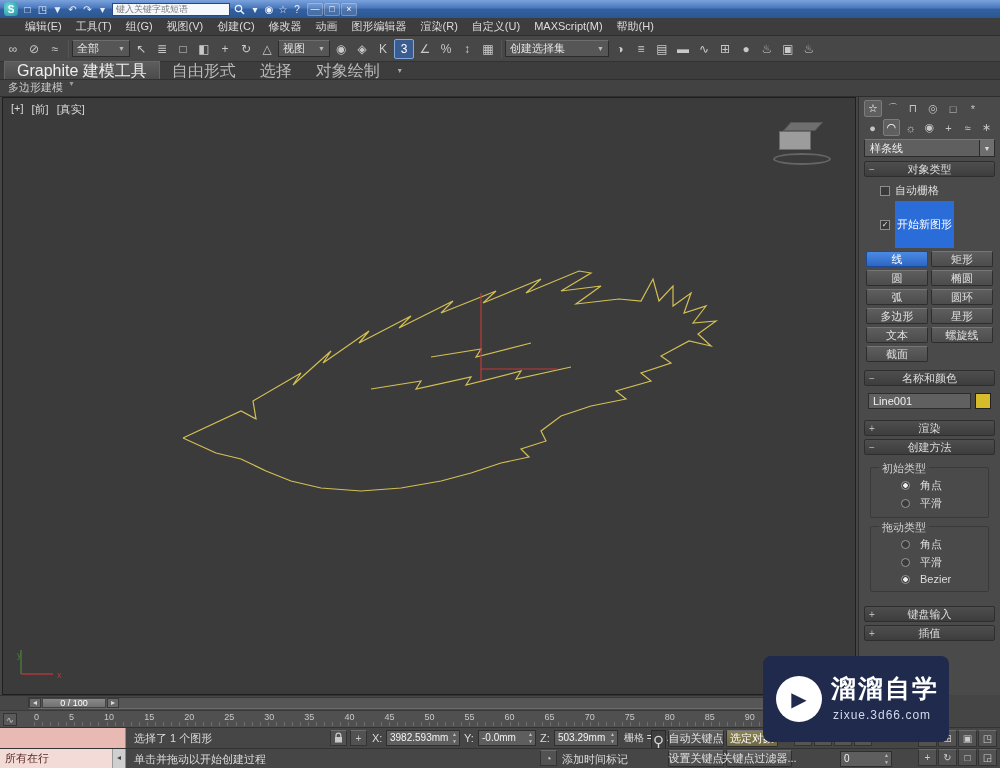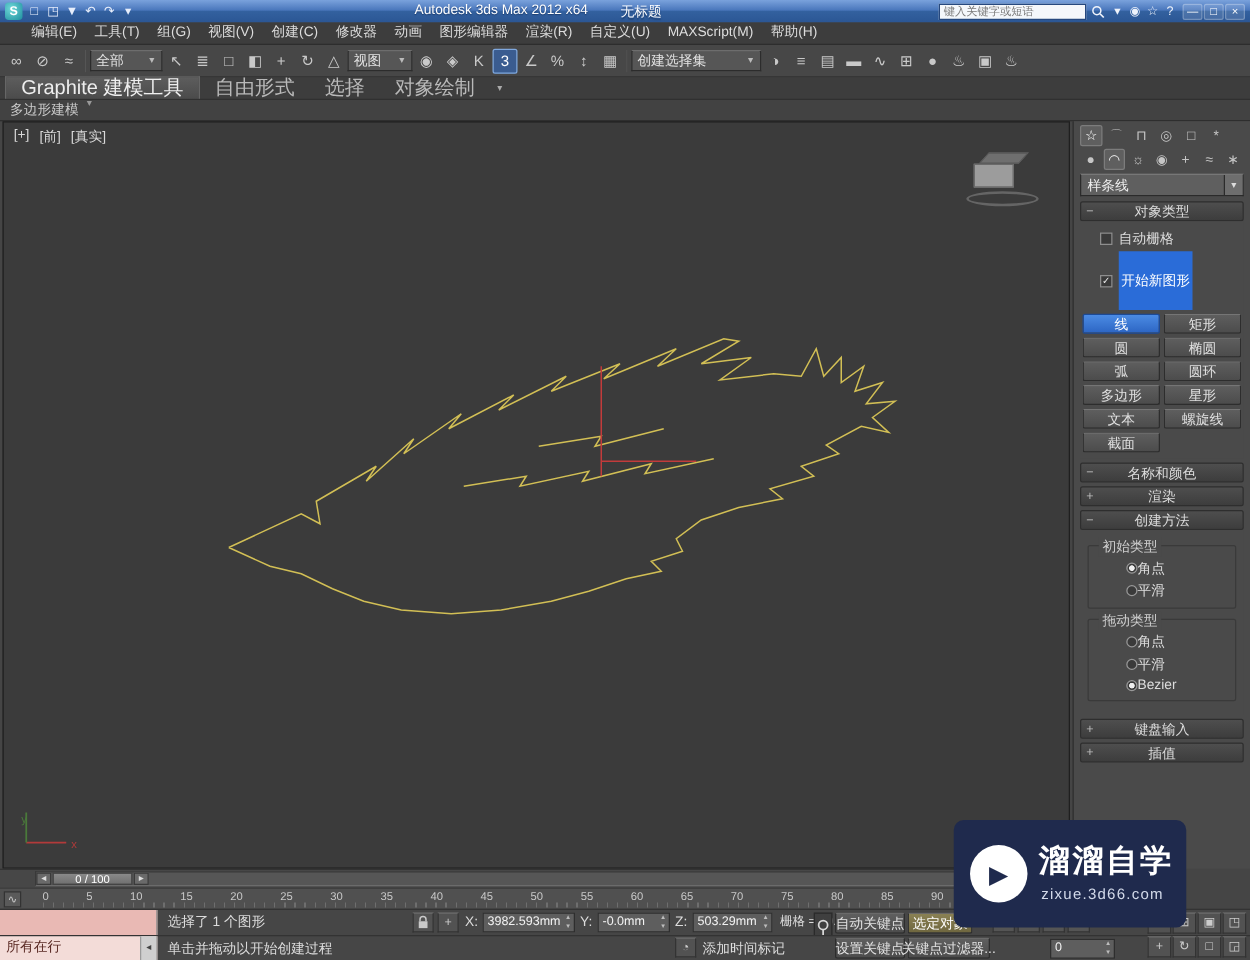--- a/index.html
+++ b/index.html
@@ -86,21 +86,21 @@
   .obj-grid{display:grid;grid-template-columns:1fr 1fr;gap:3px;margin-top:3px}
   .obj-btn{height:16px;background:linear-gradient(#5e5e5e,#4c4c4c);border:1px solid #2d2d2d;border-top-color:#757575;
     border-radius:2px;display:flex;align-items:center;justify-content:center;color:#e0e0e0}
   .obj-btn.active{background:linear-gradient(#4b8be4,#2d66c4);border-color:#1d4a96;color:#fff}
   .nc-row{display:flex;gap:4px;align-items:center;margin:3px 2px}
   .nc-field{flex:1;height:16px;background:#606060;border:1px solid #2d2d2d;color:#f0f0f0;display:flex;
     align-items:center;padding-left:4px}
   .swatch{width:16px;height:16px;border:1px solid #222}
   .groupbox{position:relative;border:1px solid #3a3a3a;border-radius:2px;margin:8px 4px 6px 4px;padding:8px 4px 3px 4px}
   .groupbox .legend{position:absolute;top:-7px;left:8px;background:#4a4a4a;padding:0 3px;color:#cfcfcf}
-  .radio-row{display:flex;align-items:center;gap:0;margin:2px 0 3px 26px}
+  .radio-row{display:flex;align-items:center;gap:10px;margin:2px 0 3px 26px}
   .radio{width:9px;height:9px;border-radius:50%;border:1px solid #999;background:#3a3a3a}
   .radio.checked{background:radial-gradient(#eee 0 2px,#3a3a3a 2.5px)}
 
   
   #timeslider{position:absolute;left:0;top:695px;width:858px;height:15px;background:#474747;border-top:1px solid #333}
   #ts-track{position:absolute;left:28px;top:1px;width:818px;height:12px;background:#565656;
     border:1px solid #393939;border-bottom-color:#6b6b6b}
   .ts-arrow{position:absolute;top:0;width:12px;height:10px;background:#6a6a6a;border:1px solid #3a3a3a;color:#ddd;
     font-size:8px;line-height:8px;text-align:center}
   #ts-handle{position:absolute;left:13px;top:0;width:64px;height:10px;background:linear-gradient(#8a8a8a,#707070);
@@ -170,24 +170,20 @@
         <div class="qa-icon">
           <span>↶</span>
         </div>
         <div class="qa-icon">
           <span>↷</span>
         </div>
         <div class="qa-icon">
           <span>▾</span>
         </div>
       </div>
-    <div id="title-center">
-      <span>Autodesk 3ds Max  2012 x64</span>
-      <span>无标题</span>
-    </div>
     <div id="search-box">键入关键字或短语</div>
     <div class="ic-icon">
       <svg width="11" height="11" viewBox="0 0 11 11">
           <circle cx="4.5" cy="4.5" r="3.2" fill="none" stroke="#eef3fb" stroke-width="1.2"></circle>
           <line x1="7" y1="7" x2="10" y2="10" stroke="#eef3fb" stroke-width="1.4"></line>
         </svg>
     </div>
     <div style="display:flex">
 
     <div class="ic-icon">
@@ -488,20 +484,26 @@
               <span>截面</span>
             </div>
           </div>
       </div>
     </div>
 
     <div class="rollout">
       <div class="rollout-h">
         <span class="pm">−</span>
           <span class="rt">名称和颜色</span>
+      </div>
+      <div class="rollout-b">
+        <div class="nc-row">
+          <div class="nc-field">Line001</div>
+          <div class="swatch" style="background: rgb(214, 187, 42);"></div>
+        </div>
       </div>
     </div>
 
     <div class="rollout">
       <div class="rollout-h">
         <span class="pm">+</span>
           <span class="rt">渲染</span>
       </div>
     </div>
 

